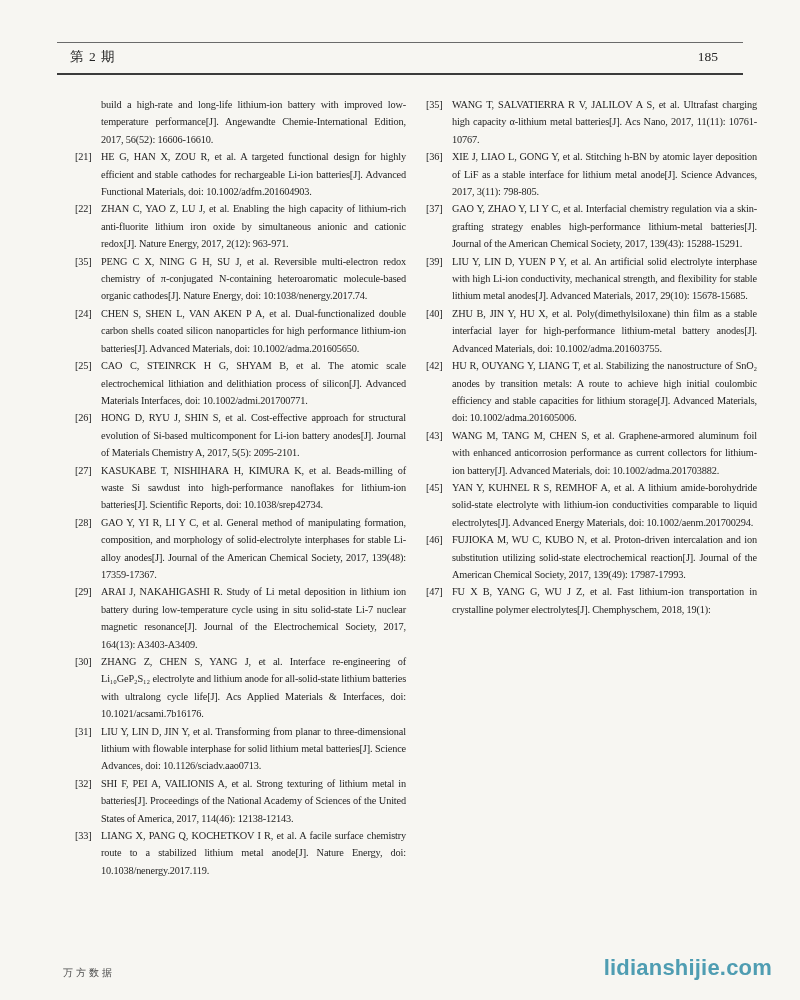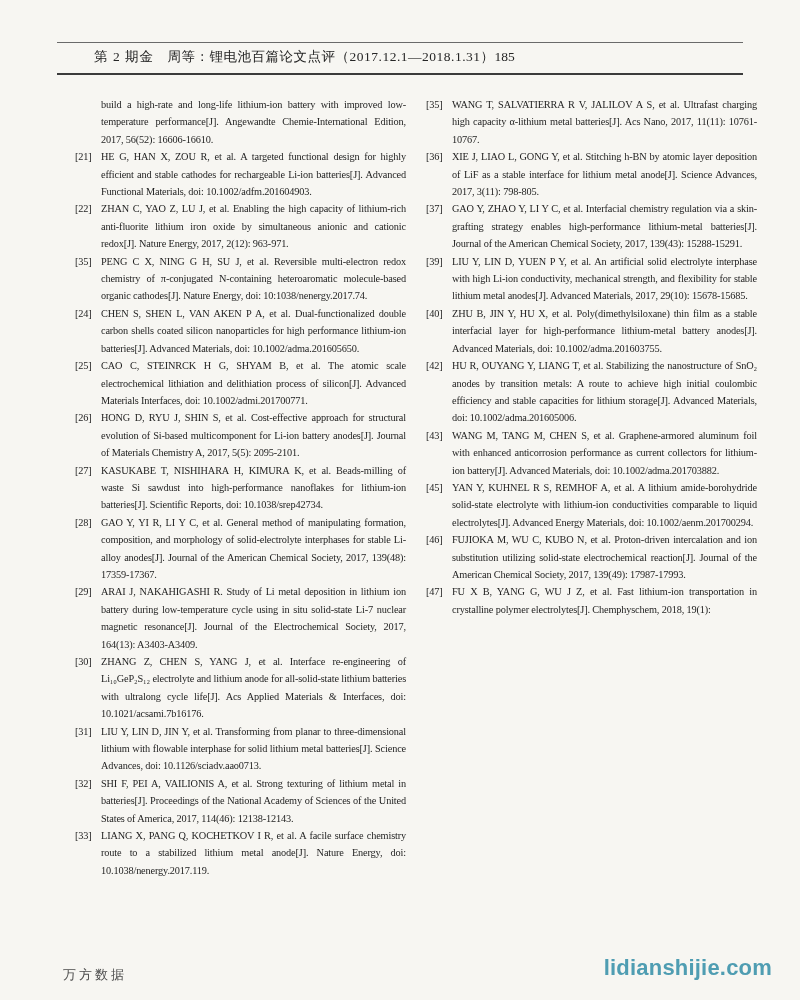--- a/index.html
+++ b/index.html
@@ -8,22 +8,22 @@
     background:#f7f6f2;
     font-family:"Liberation Serif","DejaVu Serif",serif;
     color:#222;
     position:relative;
     overflow:hidden;
   }
   .rule { position:absolute; left:57px; right:57px; background:#4a4a4a; }
   .rule-top { top:42px; height:1px; background:#6a6a6a; }
   .rule-bottom { top:73px; height:2px; background:#3b3b3b; }
   .page-header {
-    position:absolute; top:48px; left:76px; right:60px;
-    display:flex; align-items:baseline;
+    position:absolute; top:48px; left:52px; right:60px;
+    display:flex; justify-content:space-between; align-items:baseline;
     font-size:13.5px; color:#262626;
   }
   .header-issue { padding-left:18px; letter-spacing:1px; }
   .header-title { letter-spacing:0.5px; }
   .header-page { padding-right:22px; }
 
   .columns {
     position:absolute; top:96px; left:75px;
     display:flex; gap:20px;
   }
@@ -33,35 +33,34 @@
     font-size:10.3px;
     line-height:17.4px;
     letter-spacing:-0.15px;
     color:#1e1e1e;
   }
   .ref-num { flex:0 0 26px; }
   .ref-text { flex:1; text-align:justify; text-justify:inter-word; }
 
   .footer-watermark {
     position:absolute; left:63px; top:966px;
-    font-size:13px; color:#4c4c4c; letter-spacing:3px;
+    font-size:10px; color:#4c4c4c; letter-spacing:3px;
   }
   .footer-site {
     position:absolute; right:28px; top:955px;
     font-family:"Liberation Sans","DejaVu Sans",sans-serif;
     font-size:22px; font-weight:600; letter-spacing:0.2px;
   }
 </style>
 </head>
 <body>
 
 <div class="rule rule-top"></div>
 <div class="page-header">
   <span class="header-issue">第 2 期</span>
-  <span class="header-title">金　周等：锂电池百篇论文点评（2017.12.1—2018.1.31）</span>
   <span class="header-page">185</span>
 </div>
 <div class="rule rule-bottom"></div>
 
 <div class="columns">
   <div class="column">
       <div class="ref-item">
         <span class="ref-num"></span>
         <span class="ref-text">build a high-rate and long-life lithium-ion battery with improved low-temperature performance[J]. Angewandte Chemie-International Edition, 2017, 56(52): 16606-16610.</span>
       </div>

